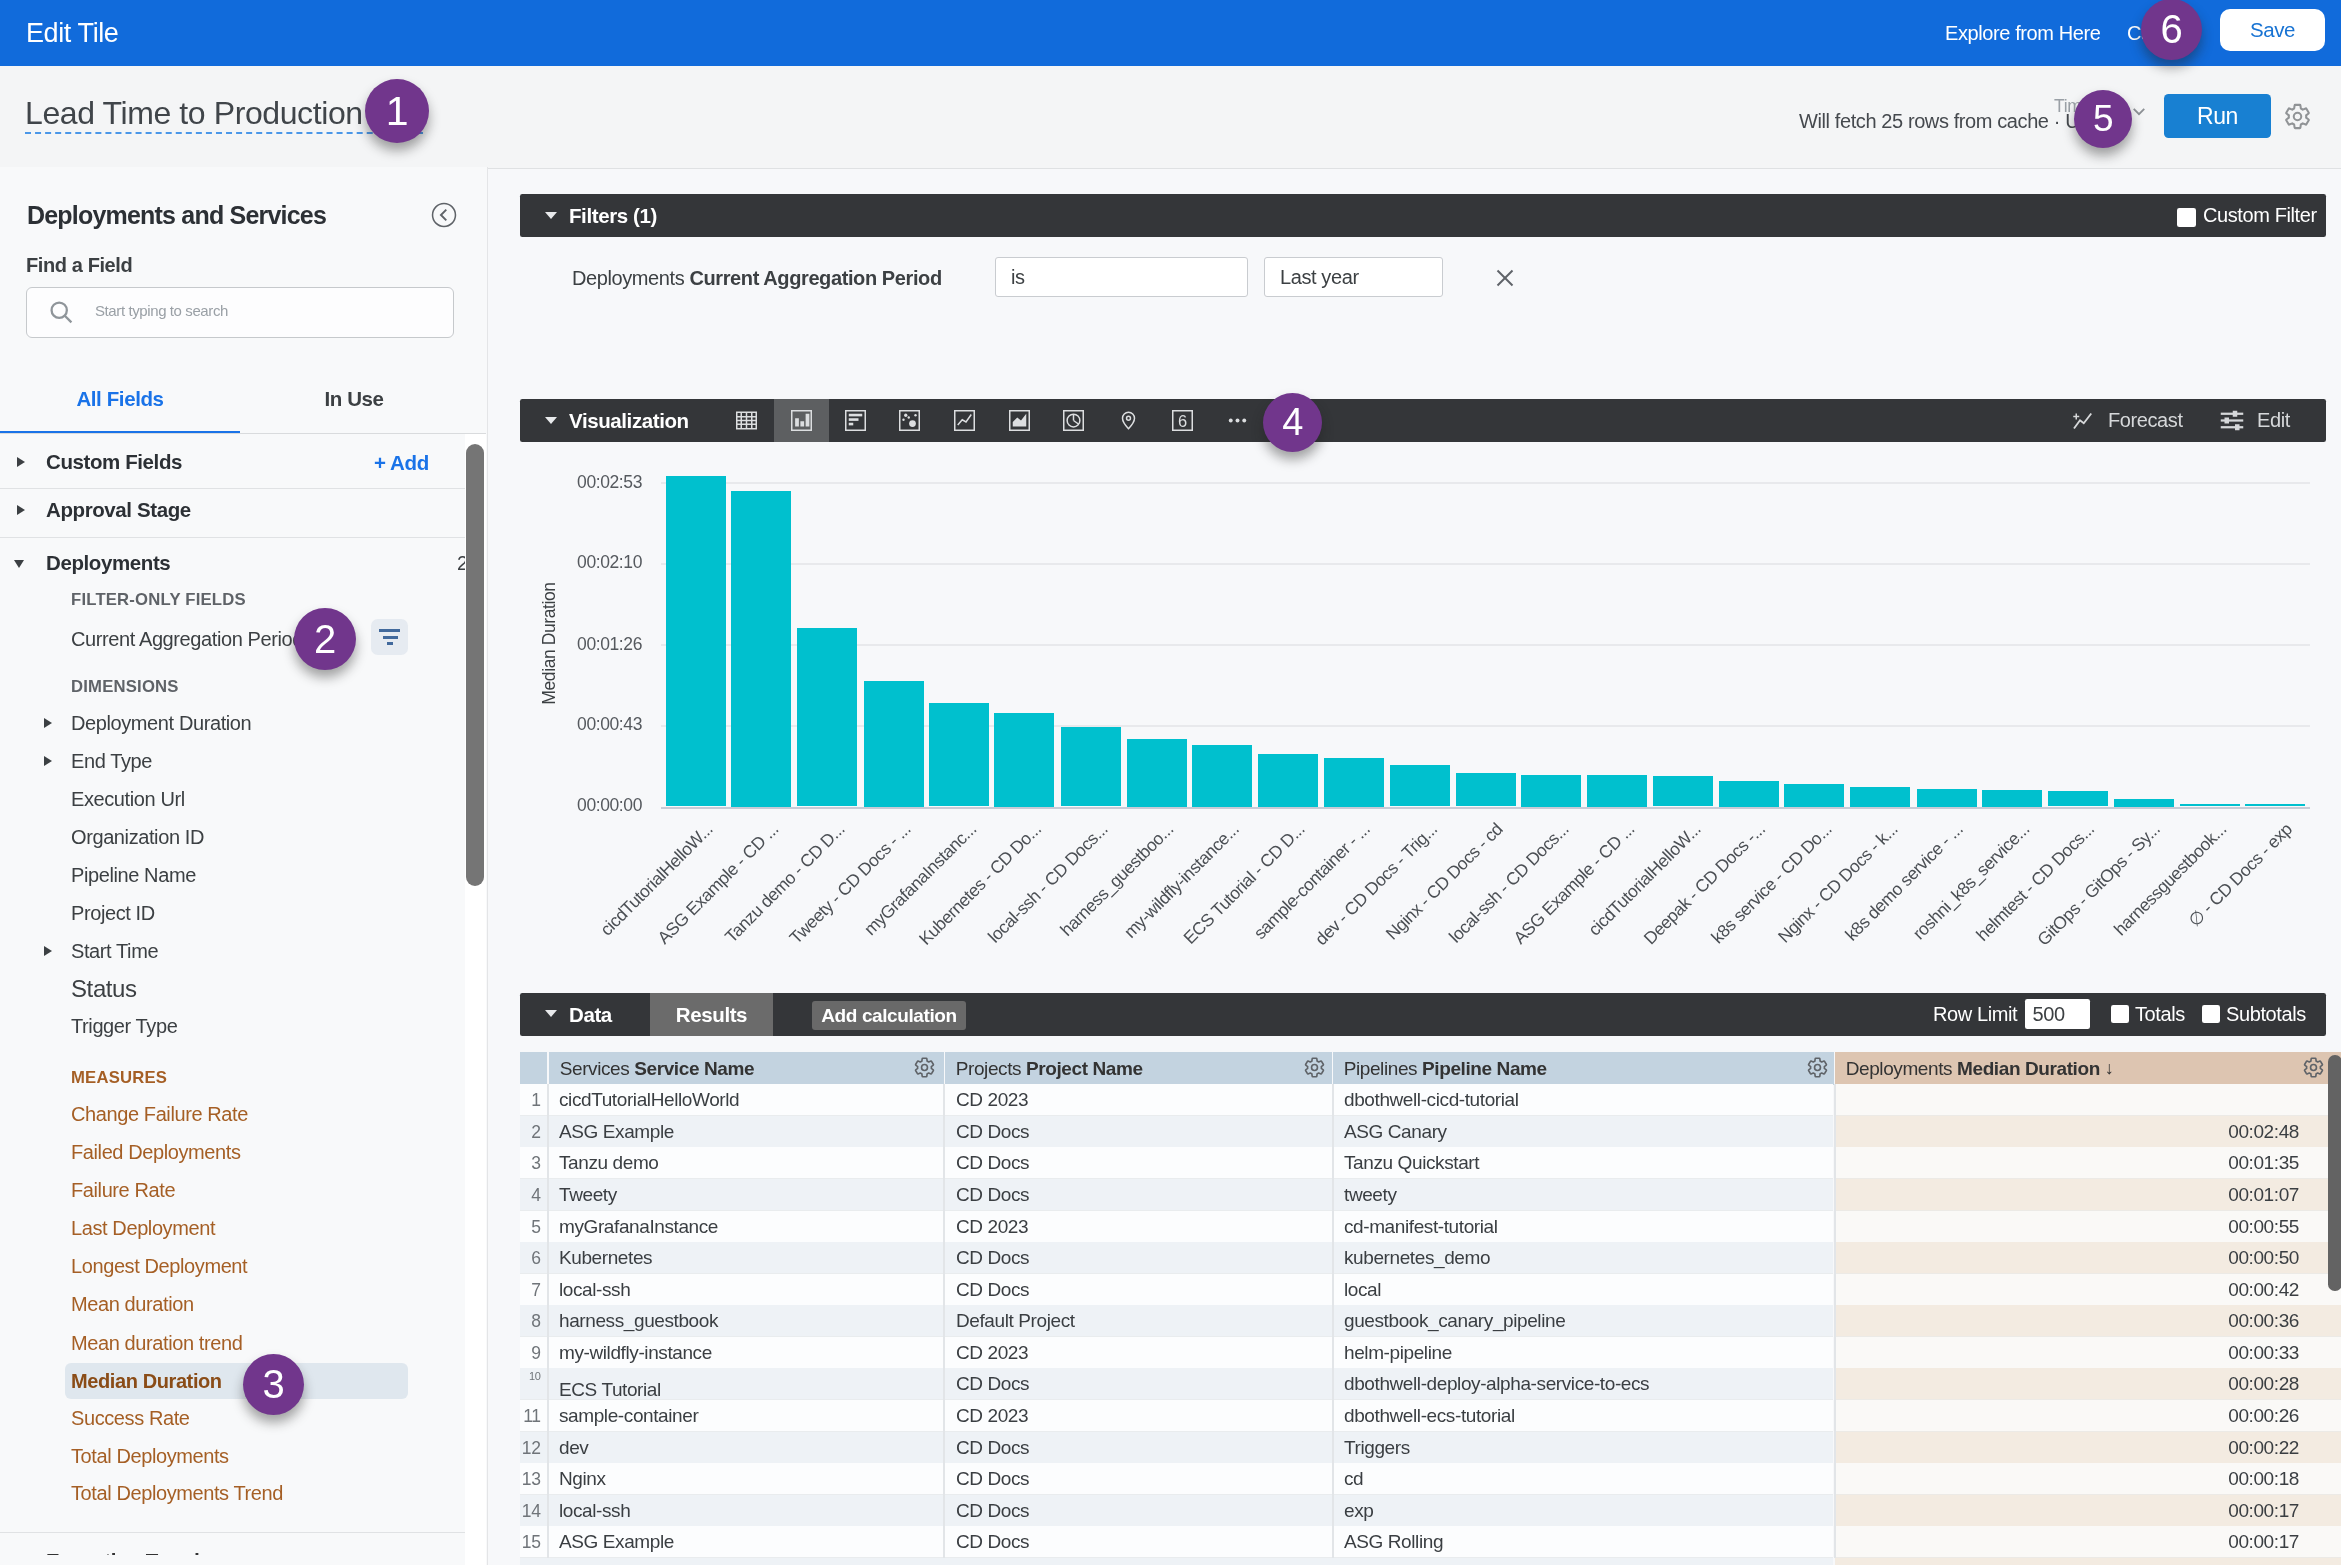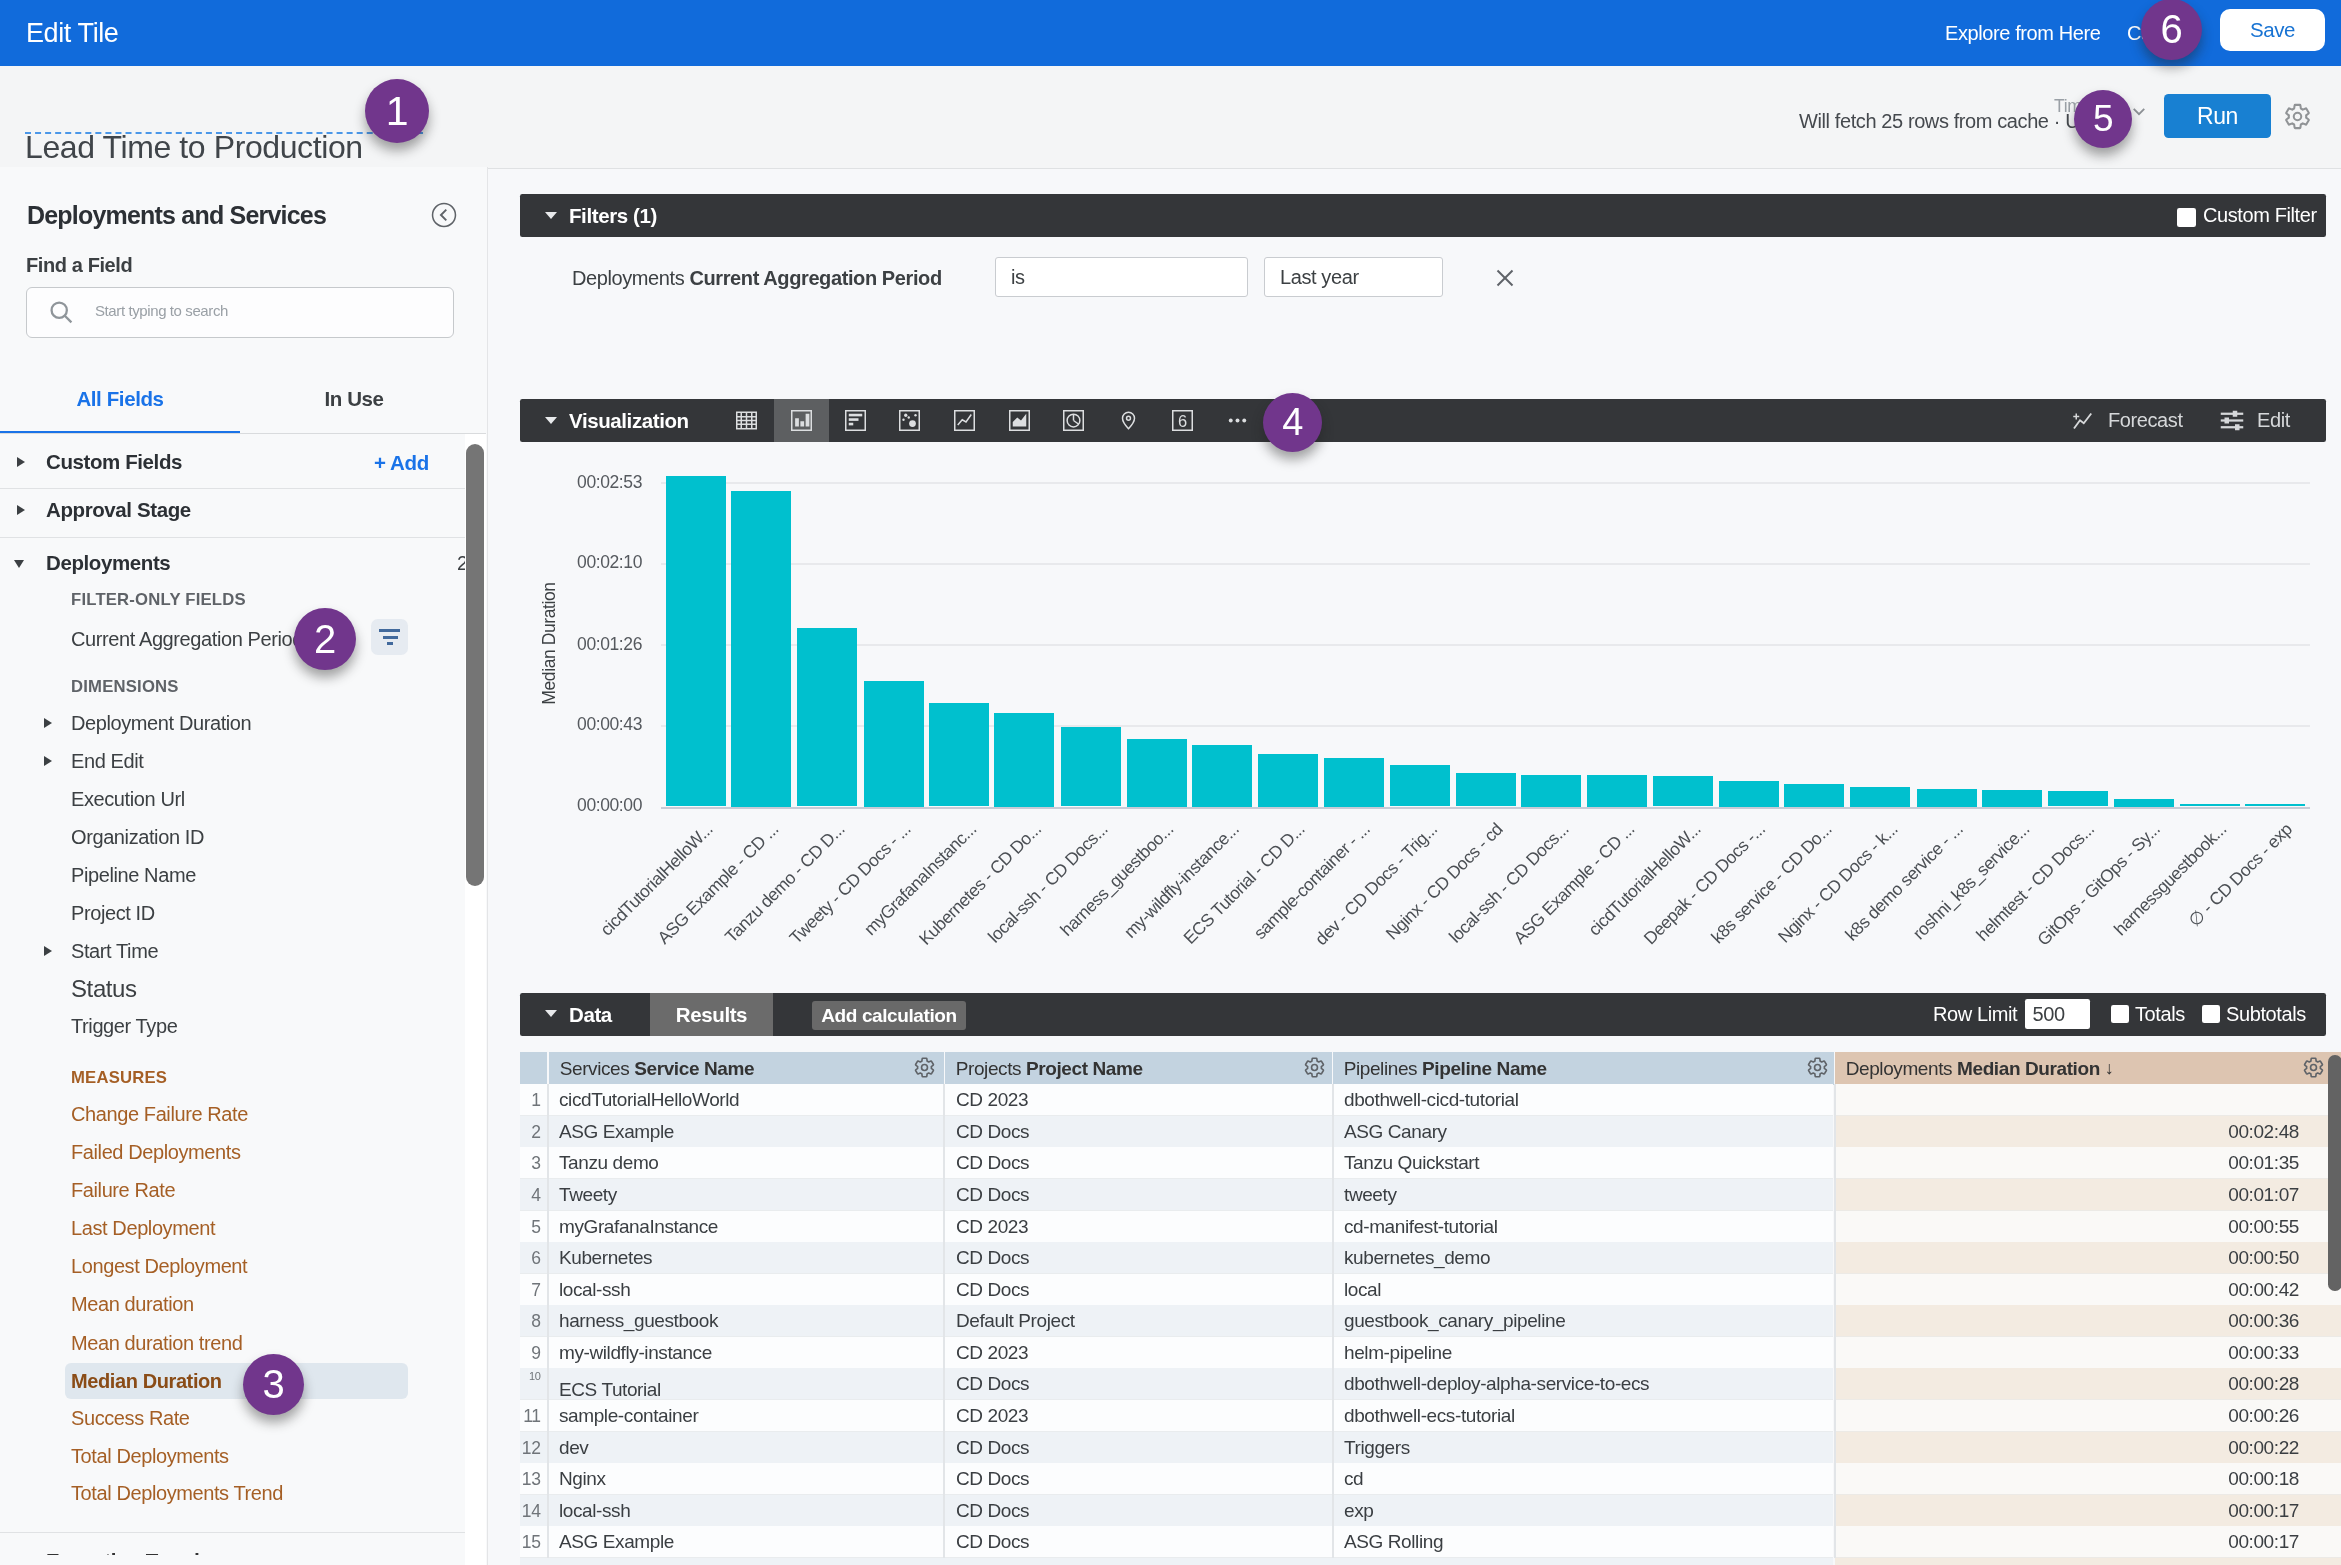--- a/index.html
+++ b/index.html
@@ -4,21 +4,21 @@
 body{width:2342px;height:1566px;position:relative;overflow:hidden;font-family:"Liberation Sans",sans-serif;background:#f7f8fa;color:#3c4043;letter-spacing:-0.4px;}
 .ab{position:absolute}
 .vc{display:flex;align-items:center}
 </style></head><body>
 <div class="ab" style="left:0;top:0;width:2342px;height:66px;background:#116bdb"></div>
 <div class="ab vc" style="left:26px;top:0;height:66px;color:#fff;font-size:27px;font-weight:400">Edit Tile</div>
 <div class="ab vc" style="left:1945px;top:0;height:66px;color:#fff;font-size:20px;font-weight:500">Explore from Here</div>
 <div class="ab vc" style="left:2127px;top:0;height:66px;color:#fff;font-size:20px;font-weight:500">Cancel</div>
 <div class="ab vc" style="left:2220px;top:9px;width:105px;height:42px;background:#fff;border-radius:10px;justify-content:center;color:#1873d3;font-size:20.5px;font-weight:500">Save</div>
 <div class="ab" style="left:0;top:66px;width:2342px;height:103px;background:#f4f5f6;border-bottom:1.5px solid #dfe1e3"></div>
-<div class="ab" style="left:25px;top:95px;font-size:32px;color:#40454a;margin-top:34px;">Lead Time to Production</div>
+<div class="ab" style="left:25px;top:95px;font-size:32px;color:#40454a;">Lead Time to Production</div>
 <div class="ab" style="left:25px;top:132px;width:398px;border-bottom:2.3px dashed #4b97e8"></div>
 <div class="ab" style="left:1799px;top:110px;font-size:20px;color:#45494e">Will fetch 25 rows from cache · UTC</div>
 <div class="ab" style="left:2054px;top:96px;font-size:17.5px;color:#9aa0a6">Timezone</div>
 <svg class="ab" style="left:2130px;top:105px" width="18" height="13.7" viewBox="0 0 24 18">
     <polyline points="5,5 12,12 19,5" fill="none" stroke="#8d9196" stroke-width="2.5"></polyline>
   </svg>
 <div class="ab vc" style="left:2164px;top:94px;width:107px;height:44px;background:#1880d2;border-radius:4.6px;justify-content:center;color:#fff;font-size:23px;font-weight:500">Run</div>
 <svg style="position:absolute;left:2283px;top:102px" width="29" height="29" viewBox="0 0 24 24" fill="none" stroke="#909396" stroke-width="1.7" stroke-linejoin="round">
     <path d="M19.14 12.94c.04-.3.06-.61.06-.94s-.02-.64-.07-.94l2.03-1.58a.49.49 0 0 0 .12-.61l-1.92-3.32a.49.49 0 0 0-.59-.22l-2.39.96c-.5-.38-1.03-.7-1.62-.94l-.36-2.54a.48.48 0 0 0-.48-.41h-3.84c-.24 0-.43.17-.47.41l-.36 2.54c-.59.24-1.13.57-1.62.94l-2.39-.96a.49.49 0 0 0-.59.22L2.74 8.87c-.12.21-.08.47.12.61l2.03 1.58c-.05.3-.09.63-.09.94s.02.64.07.94l-2.03 1.58a.49.49 0 0 0-.12.61l1.92 3.32c.12.22.37.29.59.22l2.39-.96c.5.38 1.03.7 1.62.94l.36 2.54c.05.24.24.41.48.41h3.84c.24 0 .44-.17.47-.41l.36-2.54c.59-.24 1.13-.56 1.62-.94l2.39.96c.22.08.47 0 .59-.22l1.92-3.32a.49.49 0 0 0-.12-.61l-2.01-1.58z"></path>
     <circle cx="12" cy="12" r="3.1"></circle>
@@ -53,21 +53,21 @@
 <div class="ab" style="left:71px;top:590px;font-size:16.7px;font-weight:700;color:#5f6368;letter-spacing:0.2px">FILTER-ONLY FIELDS</div>
 <div class="ab" style="left:71px;top:628px;font-size:20px;font-weight:400;color:#3c4043">Current Aggregation Period</div>
 <div class="ab" style="left:371px;top:619px;width:37px;height:36px;background:#e6ebf1;border-radius:6.8px"></div>
 <div class="ab" style="left:379px;top:629px;width:21px;height:3px;background:#41699c"></div>
 <div class="ab" style="left:383px;top:636px;width:14.5px;height:3px;background:#41699c"></div>
 <div class="ab" style="left:387px;top:642px;width:6px;height:3px;background:#41699c"></div>
 <div class="ab" style="left:71px;top:677px;font-size:16.7px;font-weight:700;color:#5f6368;letter-spacing:0.2px">DIMENSIONS</div>
 <div style="position:absolute;left:44px;top:718px;width:0;height:0;border-left:8.4px solid #3c4043;border-top:5.3px solid transparent;border-bottom:5.3px solid transparent"></div>
 <div class="ab" style="left:71px;top:712px;font-size:20px;font-weight:400;color:#3c4043">Deployment Duration</div>
 <div style="position:absolute;left:44px;top:756px;width:0;height:0;border-left:8.4px solid #3c4043;border-top:5.3px solid transparent;border-bottom:5.3px solid transparent"></div>
-<div class="ab" style="left:71px;top:750px;font-size:20px;font-weight:400;color:#3c4043">End Edit</div>
+<div class="ab" style="left:71px;top:750px;font-size:20px;font-weight:400;color:#3c4043">End Type</div>
 <div class="ab" style="left:71px;top:788px;font-size:20px;font-weight:400;color:#3c4043">Execution Url</div>
 <div class="ab" style="left:71px;top:826px;font-size:20px;font-weight:400;color:#3c4043">Organization ID</div>
 <div class="ab" style="left:71px;top:864px;font-size:20px;font-weight:400;color:#3c4043">Pipeline Name</div>
 <div class="ab" style="left:71px;top:902px;font-size:20px;font-weight:400;color:#3c4043">Project ID</div>
 <div style="position:absolute;left:44px;top:946px;width:0;height:0;border-left:8.4px solid #3c4043;border-top:5.3px solid transparent;border-bottom:5.3px solid transparent"></div>
 <div class="ab" style="left:71px;top:940px;font-size:20px;font-weight:400;color:#3c4043">Start Time</div>
 <div class="ab" style="left:71px;top:975px;font-size:24px;font-weight:400;color:#3c4043">Status</div>
 <div class="ab" style="left:71px;top:1015px;font-size:20px;font-weight:400;color:#3c4043">Trigger Type</div>
 <div class="ab" style="left:71px;top:1068px;font-size:16.7px;font-weight:700;color:#a55f25;letter-spacing:0.2px">MEASURES</div>
 <div class="ab" style="left:71px;top:1103px;font-size:20px;font-weight:400;color:#a55f25">Change Failure Rate</div>

